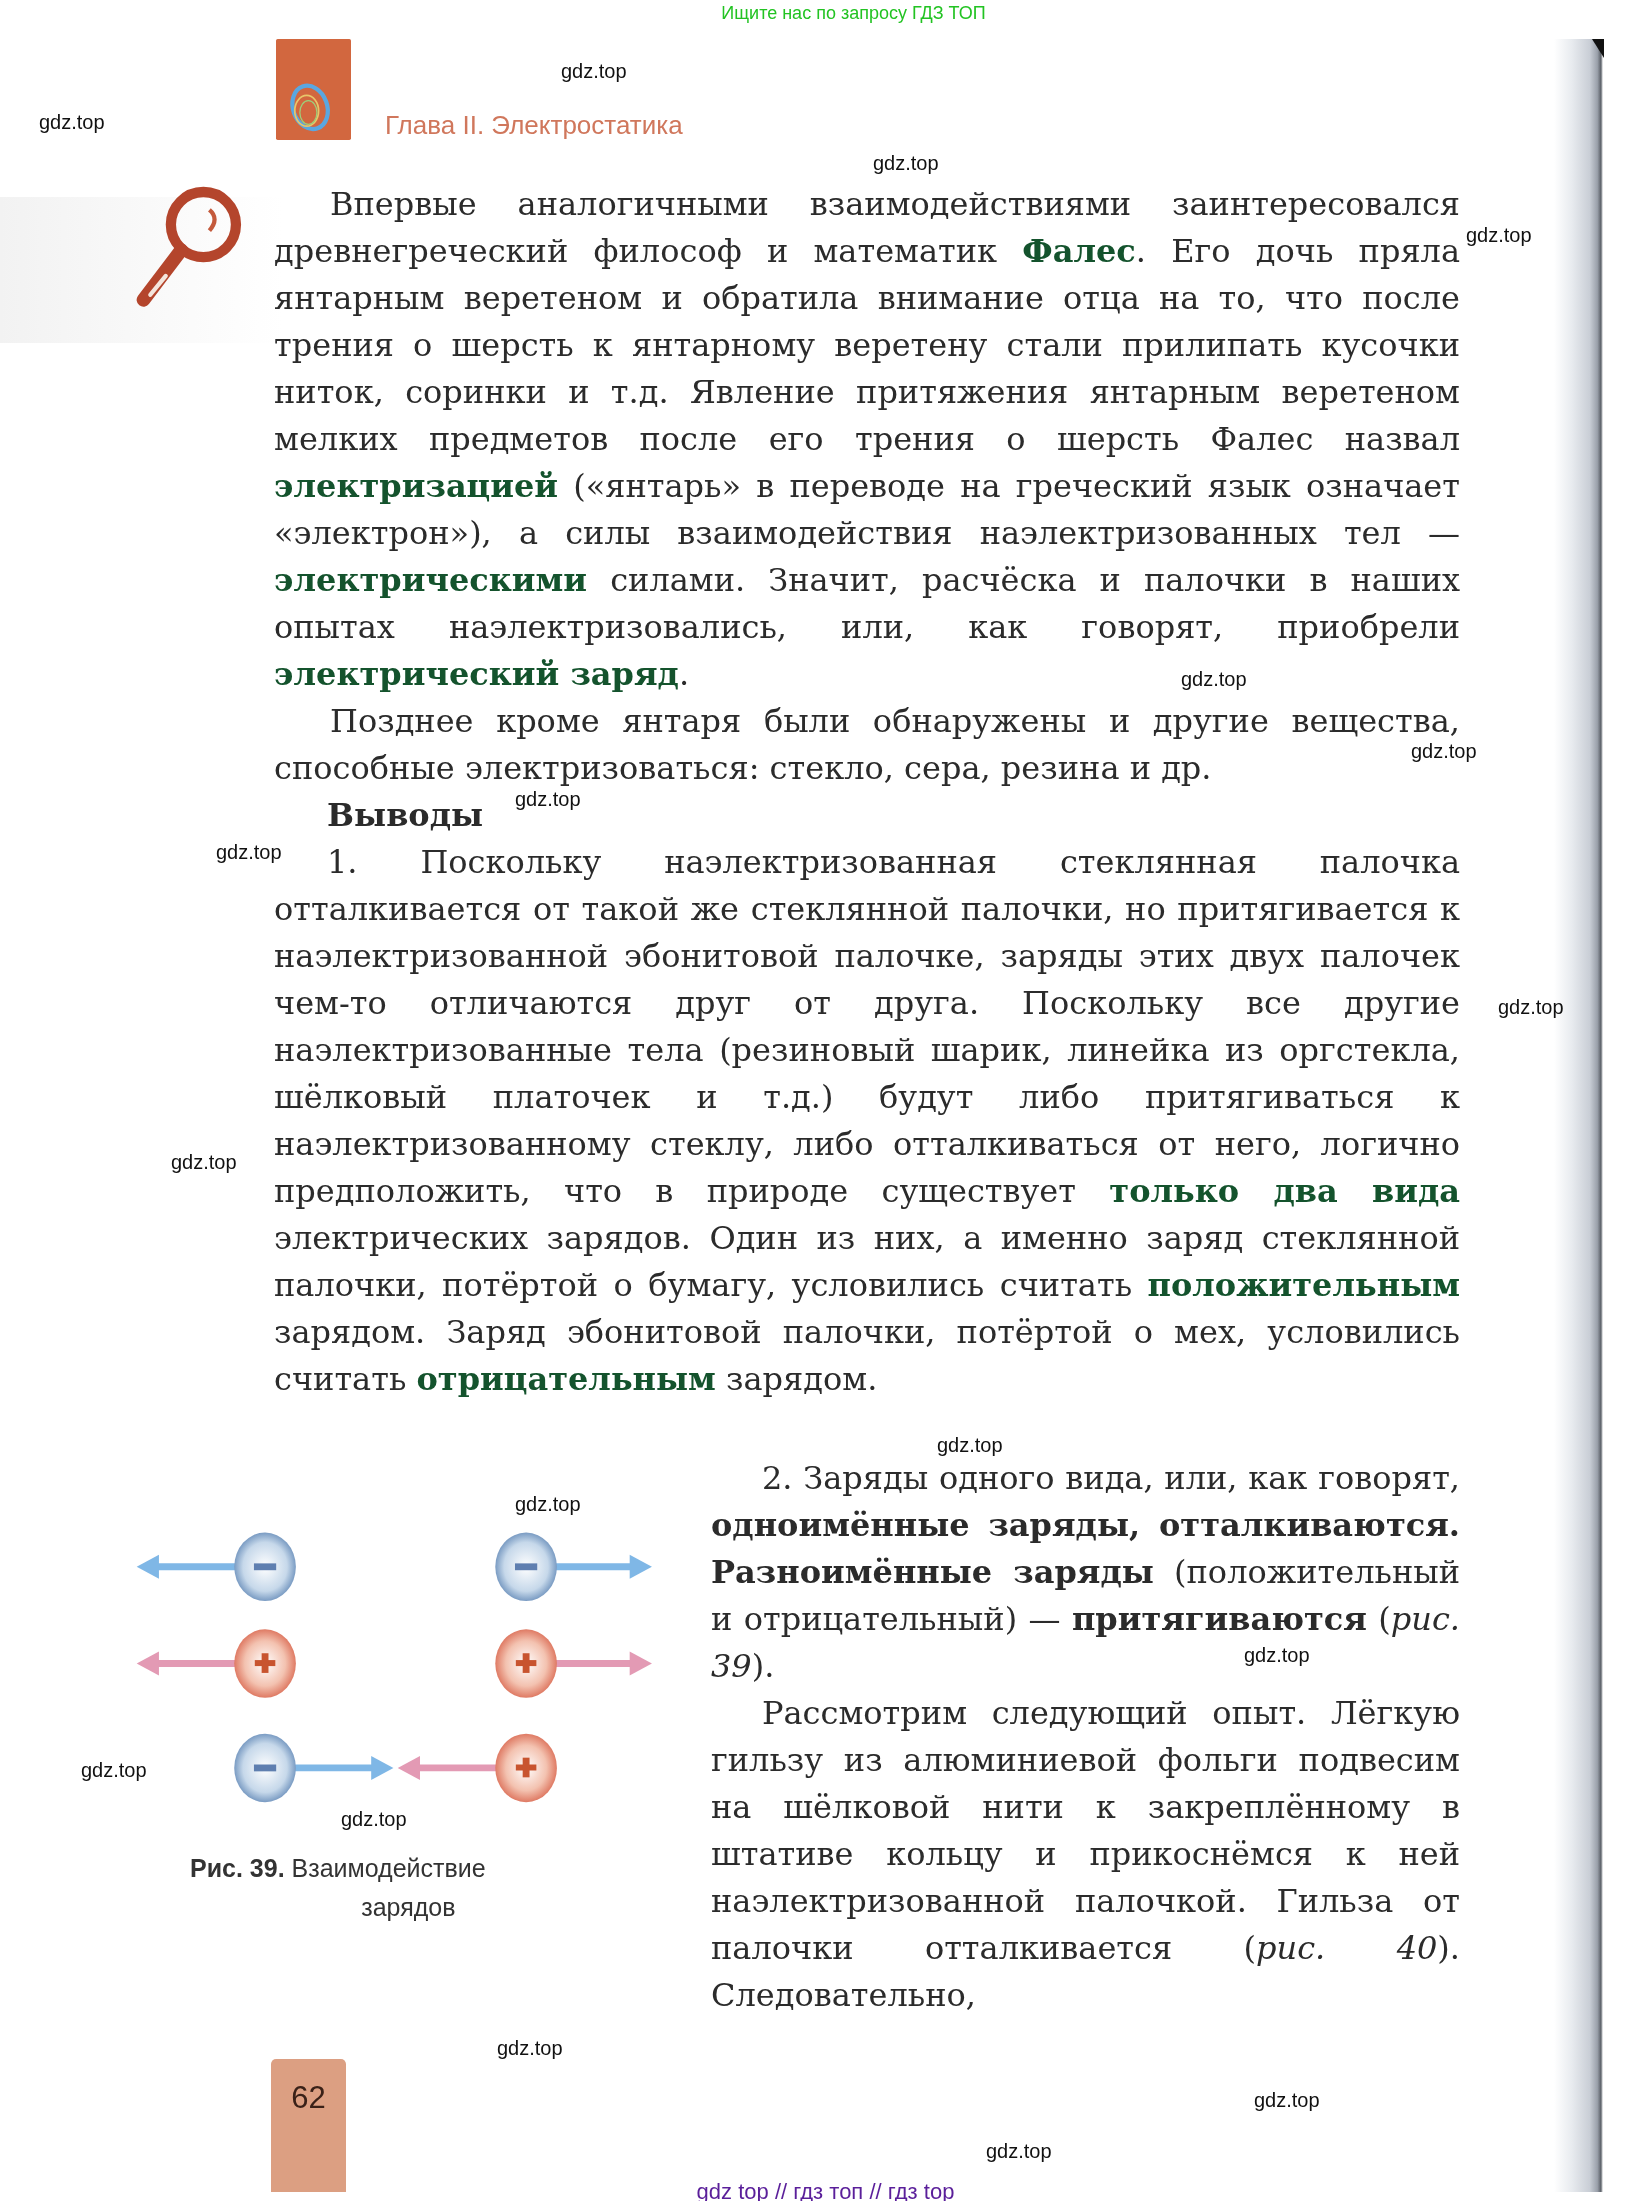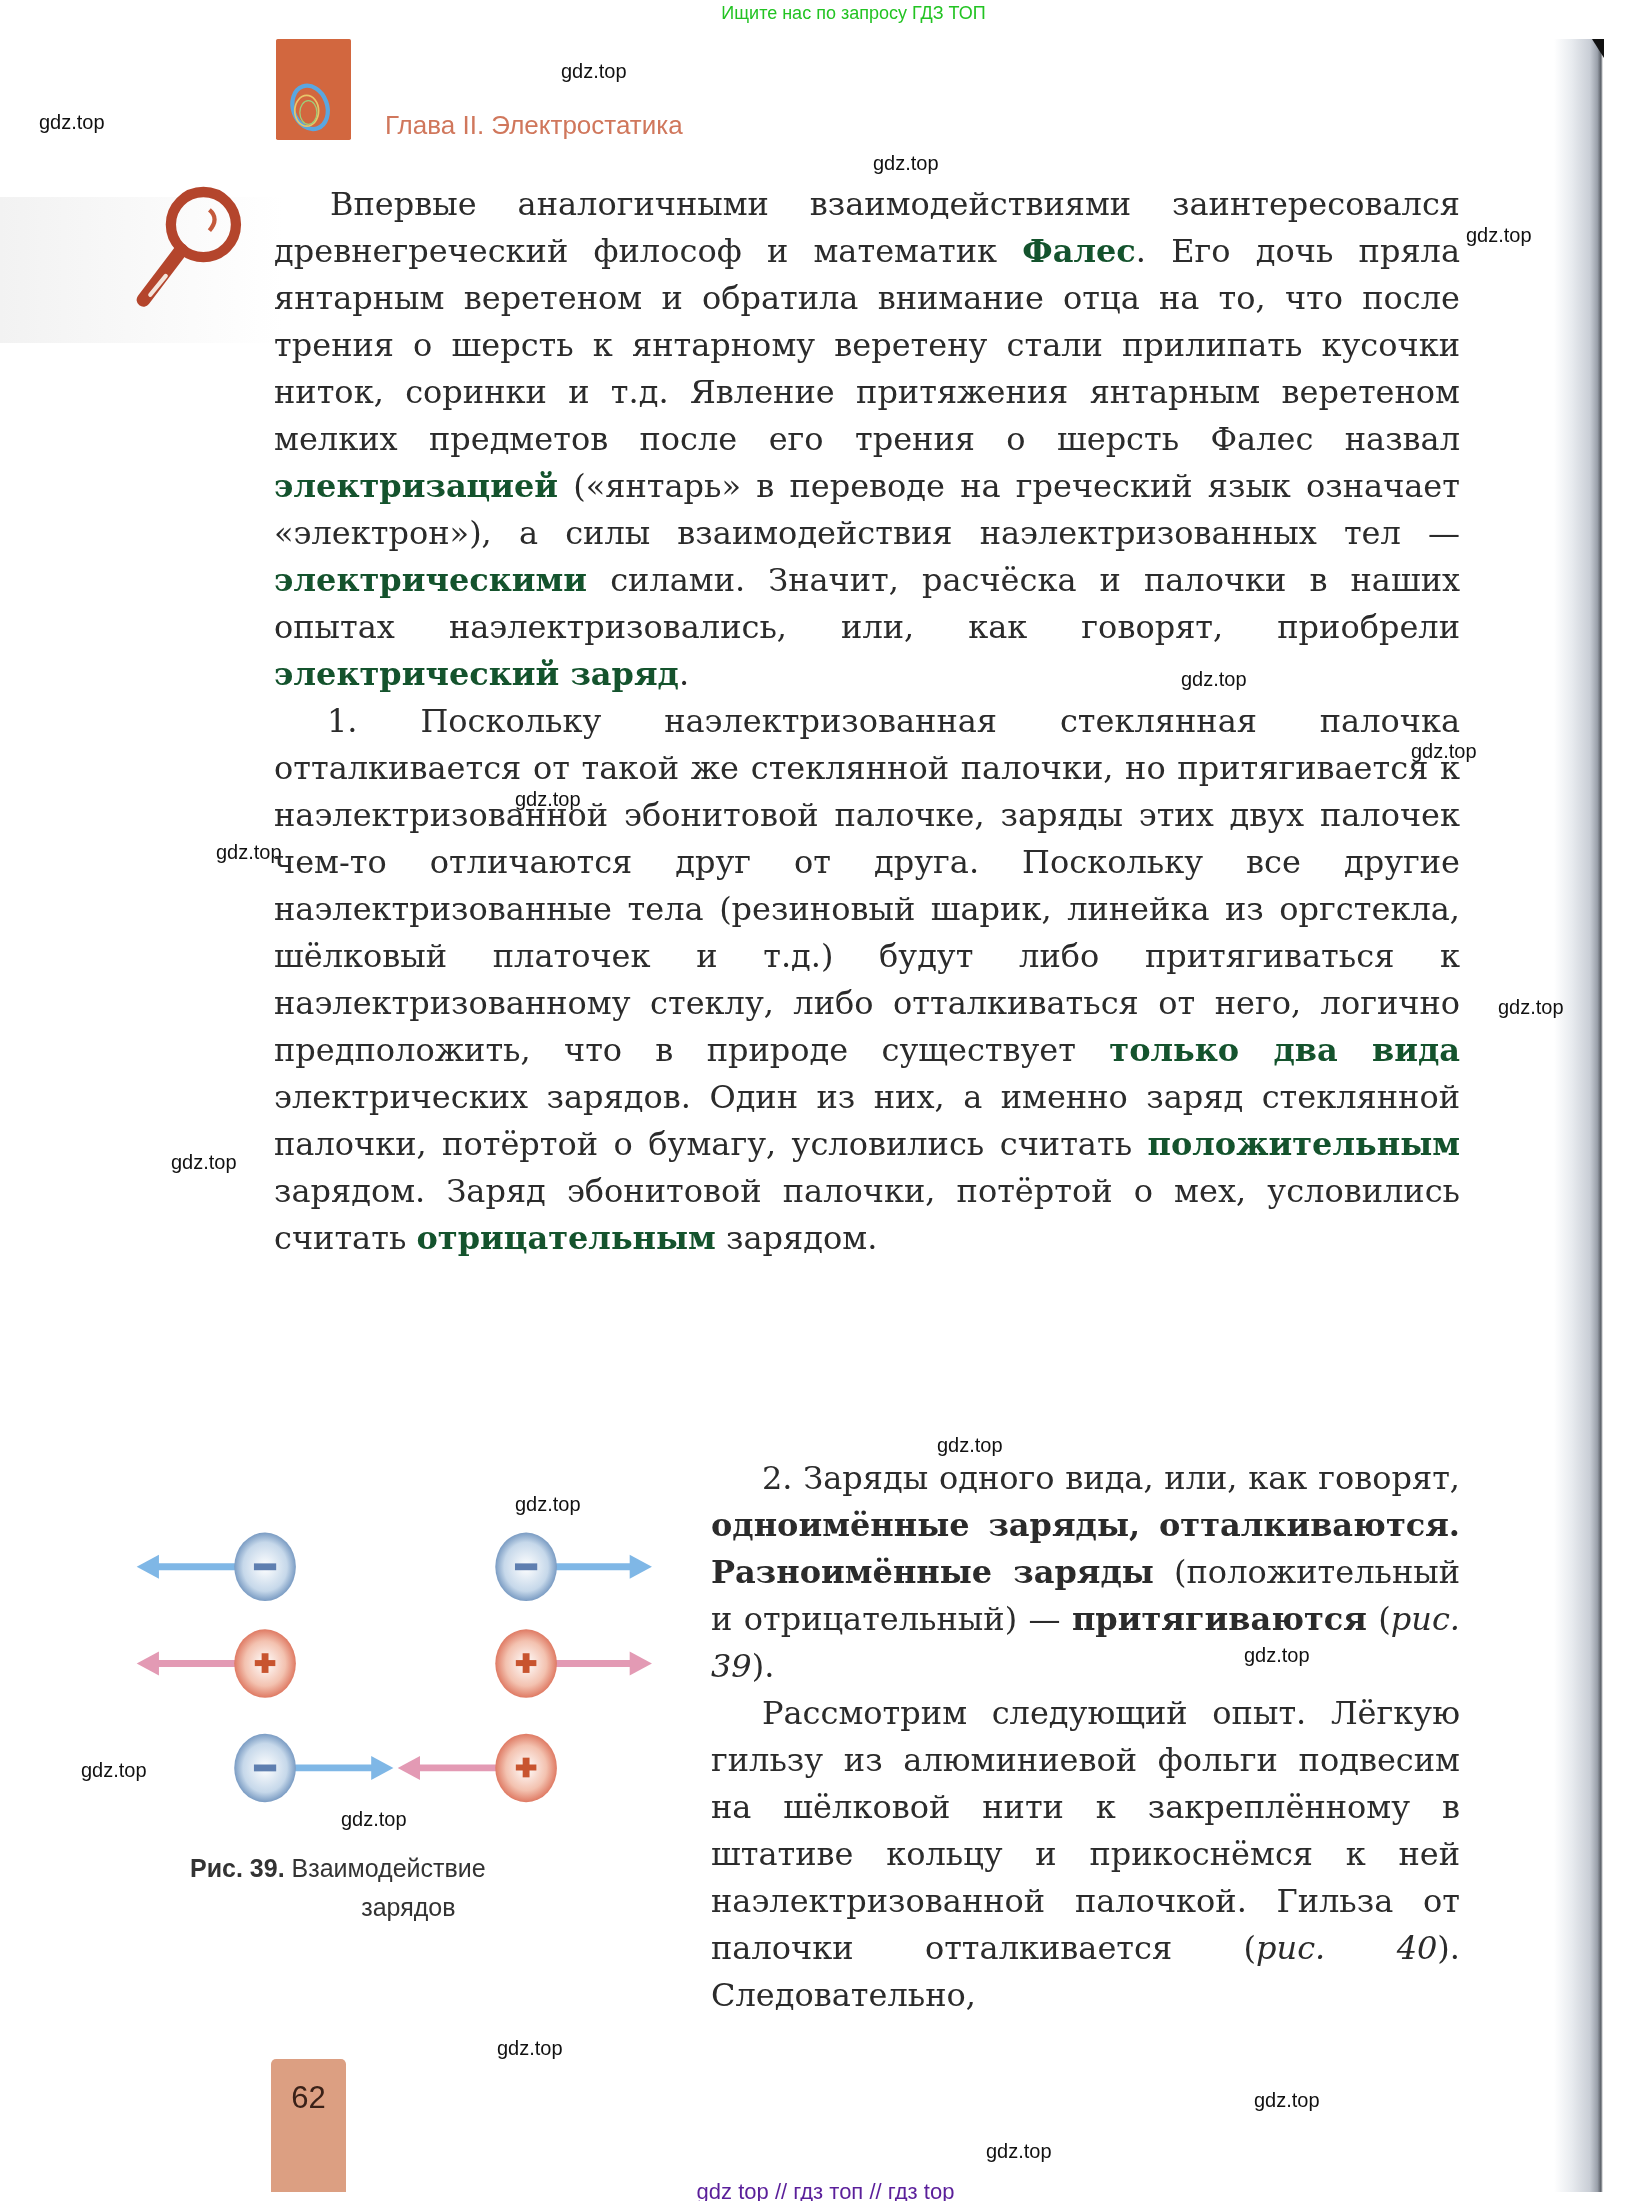--- a/index.html
+++ b/index.html
@@ -73,20 +73,22 @@
   <svg width="120" height="137" viewBox="0 0 140 160">
     <circle cx="88" cy="52" r="38" fill="none" stroke="#b4452c" stroke-width="12"></circle>
     <path d="M95 35 q12 10 0 24" fill="none" stroke="#c45a3c" stroke-width="5"></path>
     <path d="M62 82 L18 140" stroke="#b4452c" stroke-width="16" stroke-linecap="round"></path>
     <path d="M44 112 L26 134" stroke="#f4e5dc" stroke-width="5" stroke-linecap="round"></path>
   </svg>
 </div>
 
 <div class="abs text-block" style="top:181px">
   <p><span>Впервые аналогичными взаимодействиями заинтересовался древнегреческий философ и математик </span><b>Фалес</b><span>. Его дочь пряла янтарным веретеном и обратила внимание отца на то, что после трения о шерсть к янтарному веретену стали прилипать кусочки ниток, соринки и т.д. Явление притяжения янтарным веретеном мелких предметов после его трения о шерсть Фалес назвал </span><b>электризацией</b><span> («янтарь» в переводе на греческий язык означает «электрон»), а силы взаимодействия наэлектризованных тел — </span><b>электрическими</b><span> силами. Значит, расчёска и палочки в наших опытах наэлектризовались, или, как говорят, приобрели </span><b>электрический заряд</b><span>.</span></p>
+  <p>Позднее кроме янтаря были обнаружены и другие вещества, способные электризоваться: стекло, сера, резина и др.</p>
+  <p class="heading" style="text-indent:53px">Выводы</p>
   <p style="text-indent:53px"><span>1. Поскольку наэлектризованная стеклянная палочка отталкивается от такой же стеклянной палочки, но притягивается к наэлектризованной эбонитовой палочке, заряды этих двух палочек чем-то отличаются друг от друга. Поскольку все другие наэлектризованные тела (резиновый шарик, линейка из оргстекла, шёлковый платочек и т.д.) будут либо притягиваться к наэлектризованному стеклу, либо отталкиваться от него, логично предположить, что в природе существует </span><b>только два вида</b><span> электрических зарядов. Один из них, а именно заряд стеклянной палочки, потёртой о бумагу, условились считать </span><b>положительным</b><span> зарядом. Заряд эбонитовой палочки, потёртой о мех, условились считать </span><b>отрицательным</b><span> зарядом.</span></p>
 </div>
 
 <div class="abs right-col" style="top:1455px">
   <p><span>2. Заряды одного вида, или, как говорят, </span><b>одноимённые заряды, отталкиваются. Разноимённые заряды</b><span> (положительный и отрицательный) — </span><b>притягиваются</b><span> (</span><i>рис. 39</i><span>).</span></p>
   <p><span>Рассмотрим следующий опыт. Лёгкую гильзу из алюминиевой фольги подвесим на шёлковой нити к закреплённому в штативе кольцу и прикоснёмся к ней наэлектризованной палочкой. Гильза от палочки отталкивается (</span><i>рис. 40</i><span>). Следовательно,</span></p>
 </div>
 
 <div class="abs fig">
   <svg width="548" height="291" viewBox="0 0 640 340">

